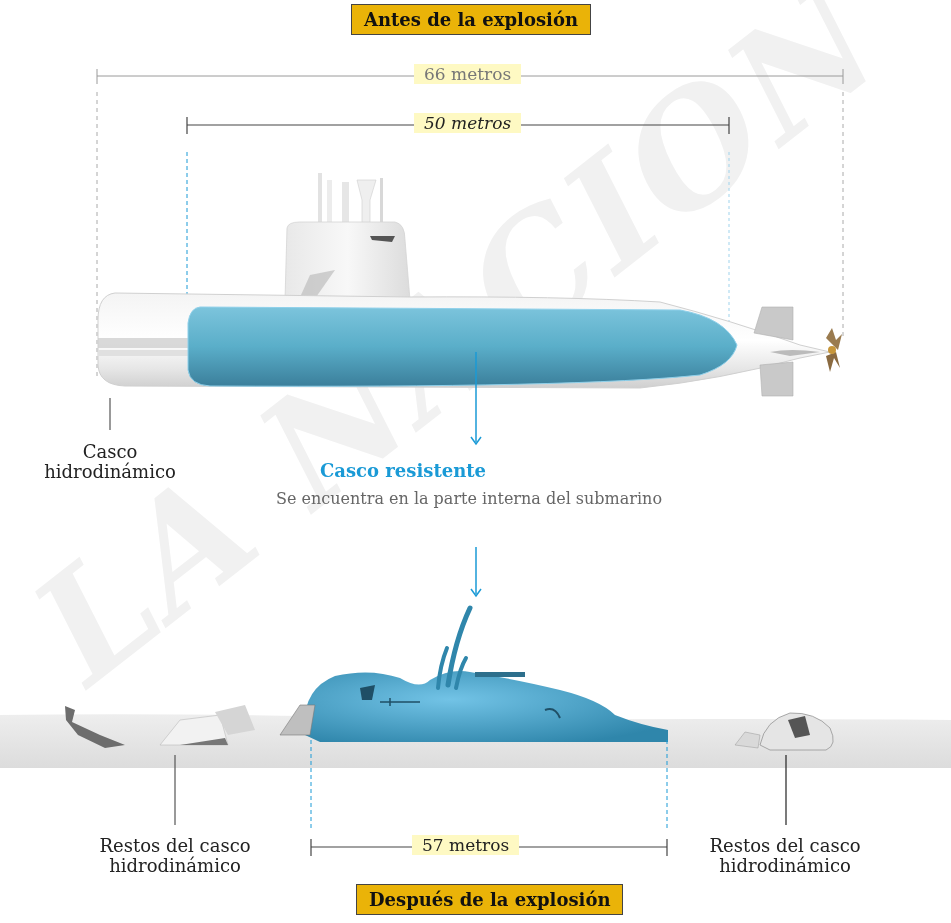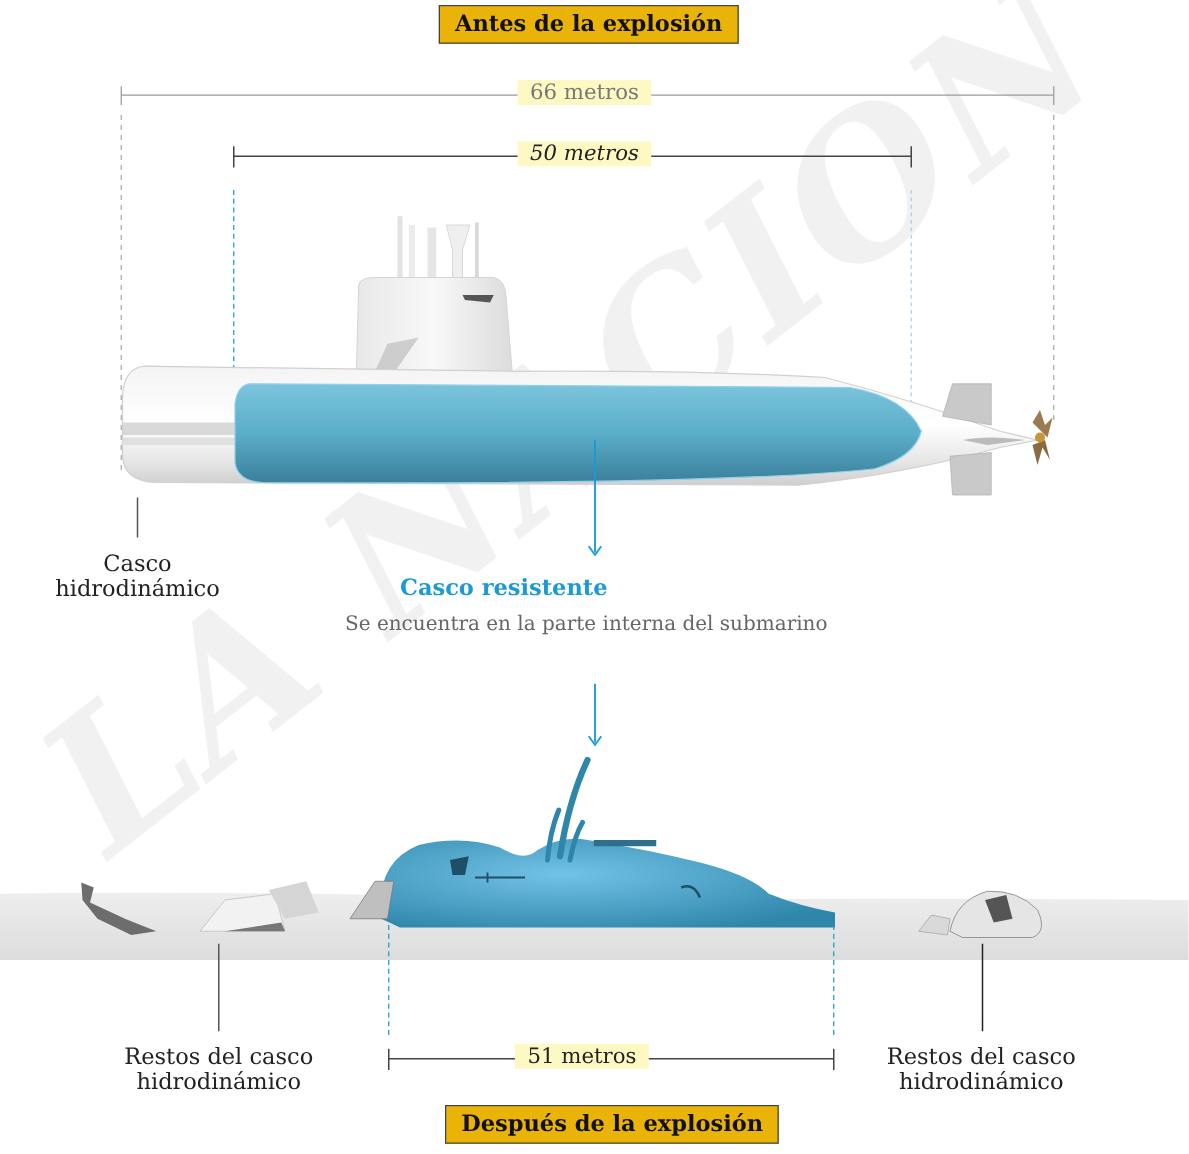--- a/index.html
+++ b/index.html
@@ -167,15 +167,15 @@
 
 <div class="label" style="left:95px; top:836px; width:160px;">
   <div>Restos del casco</div>
   <div>hidrodinámico</div>
 </div>
 <div class="label" style="left:705px; top:836px; width:160px;">
   <div>Restos del casco</div>
   <div>hidrodinámico</div>
 </div>
 
-<div class="measure-label" style="left:412px; top:835px; color:#222;">51 metros</div>
+<div class="measure-label" style="left:412px; top:835px; color:#222;">57 metros</div>
 
 <div class="title-box" style="left:356px; top:884px;">Después de la explosión</div>
 
 </body></html>

